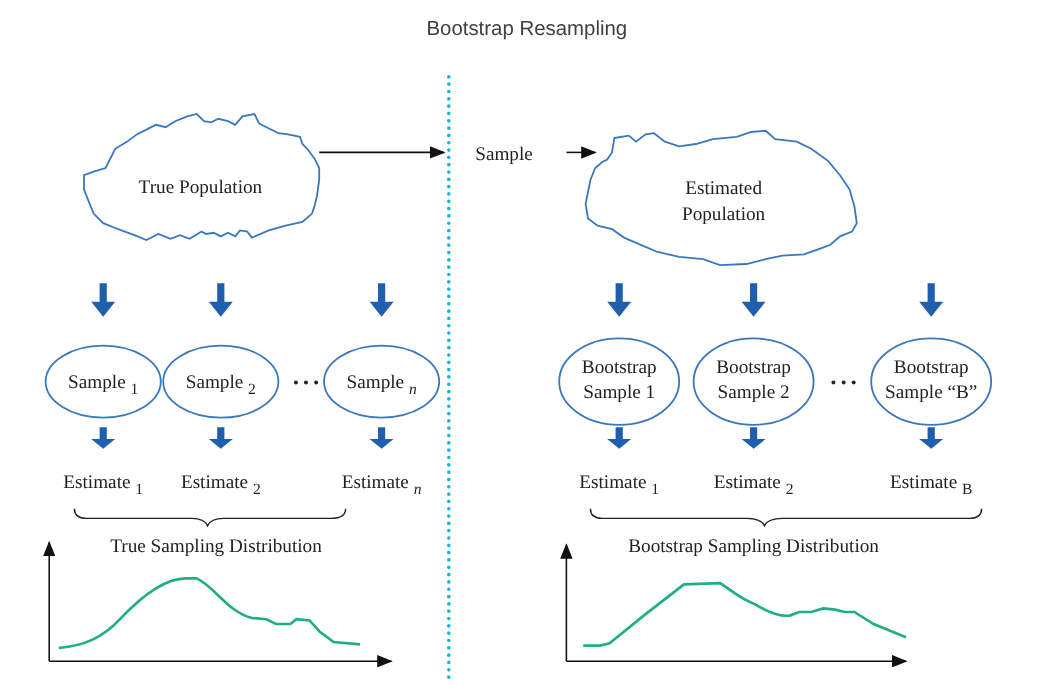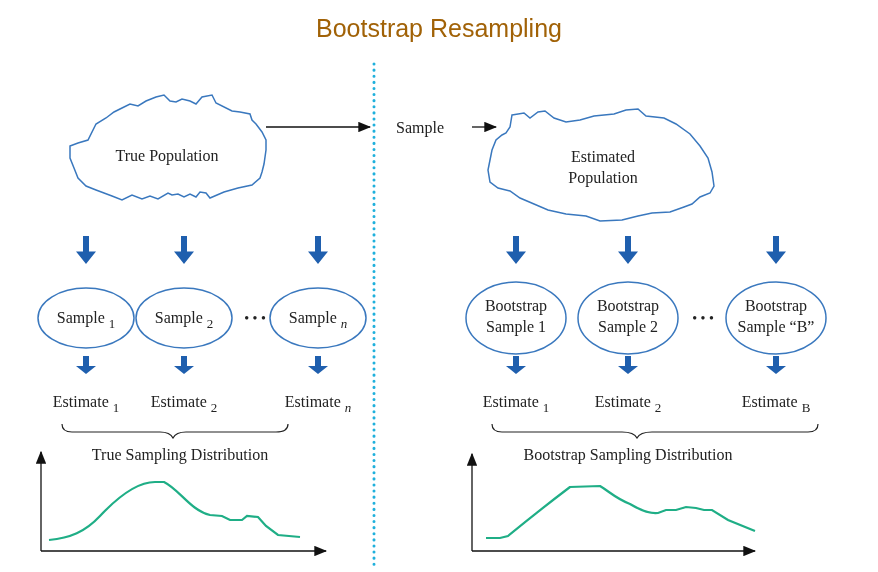--- a/index.html
+++ b/index.html
@@ -1,19 +1,19 @@
 <!DOCTYPE html>
 <html><head>
 <meta charset="utf-8">
 <style>
   html, body { margin:0; padding:0; background:#ffffff; }
   body { width:878px; height:572px; position:relative; overflow:hidden; }
   #stage { position:absolute; left:0; top:0; width:878px; height:572px; }
   .title { position:absolute; left:0; width:878px; top:14px; text-align:center;
-    font-family:"Liberation Sans", sans-serif; font-size:25px; color:#a16207; }
+    font-family:"Liberation Sans", sans-serif; font-size:17px; color:#404040; }
   svg text { font-family:"Liberation Serif", serif; fill:#222; }
 </style>
 </head>
 <body>
 
 <div id="stage">
   <div class="title">Bootstrap Resampling</div>
 
   <svg width="878" height="572" style="position:absolute;left:0;top:0">
     <defs>

